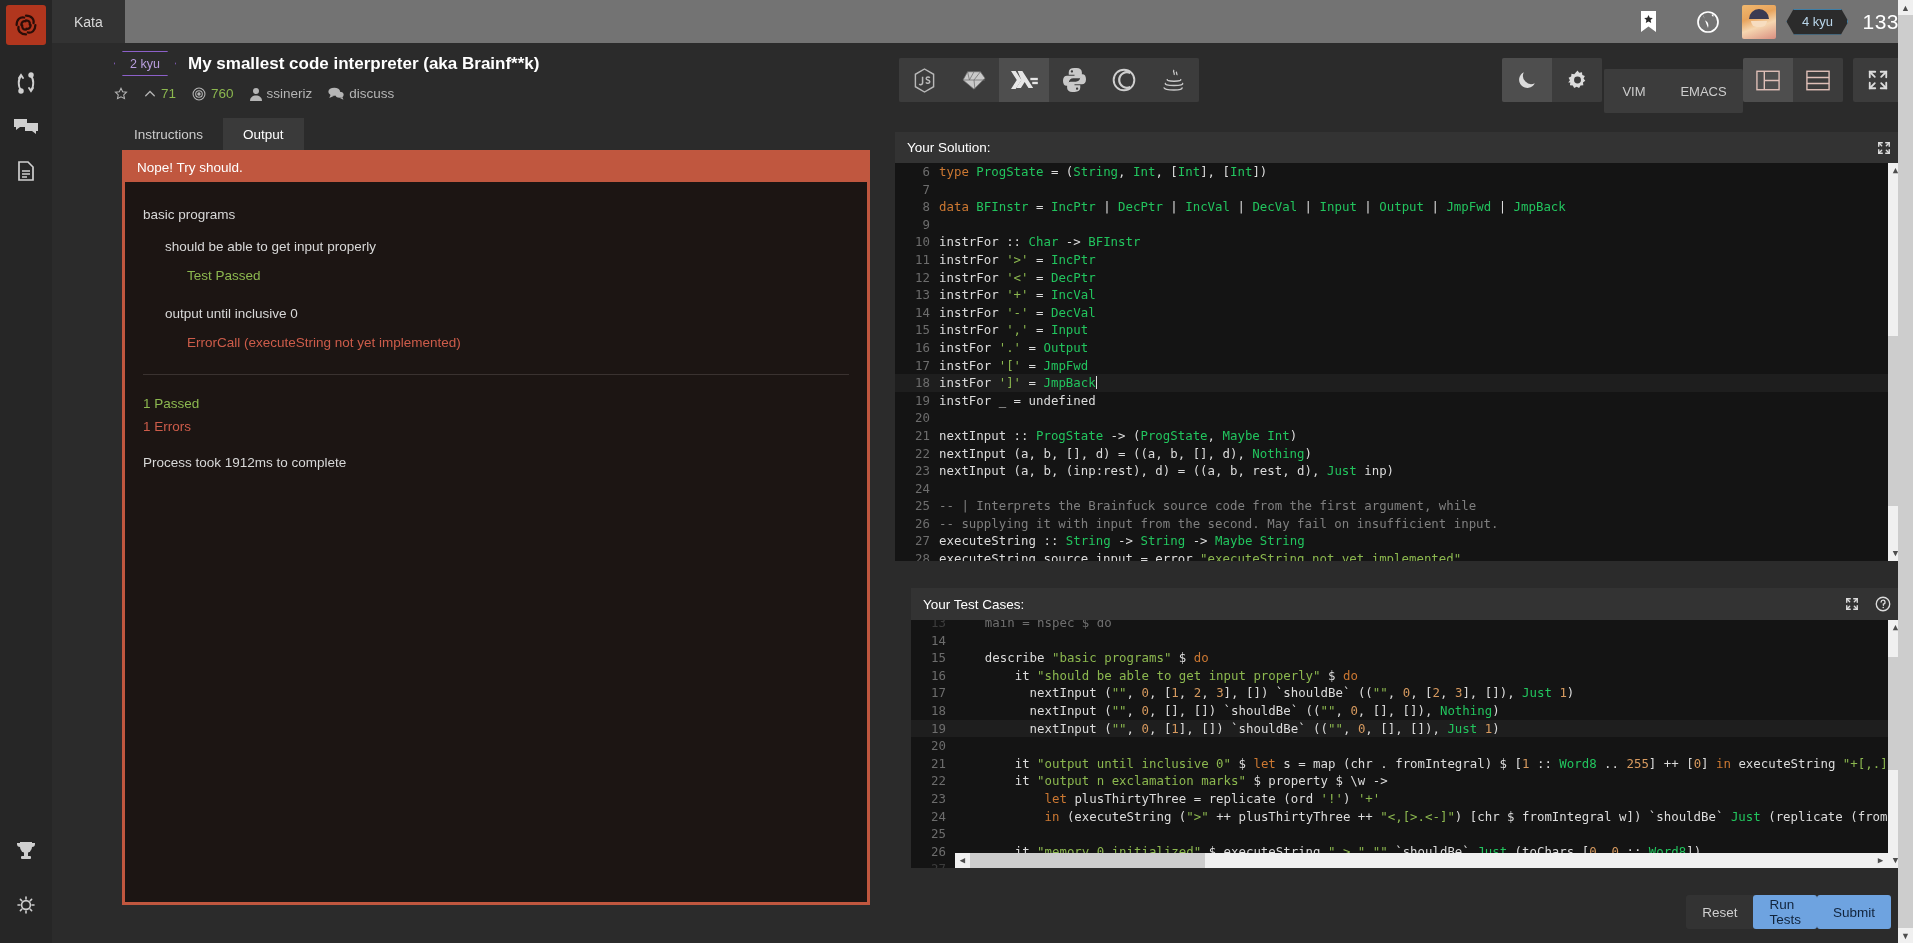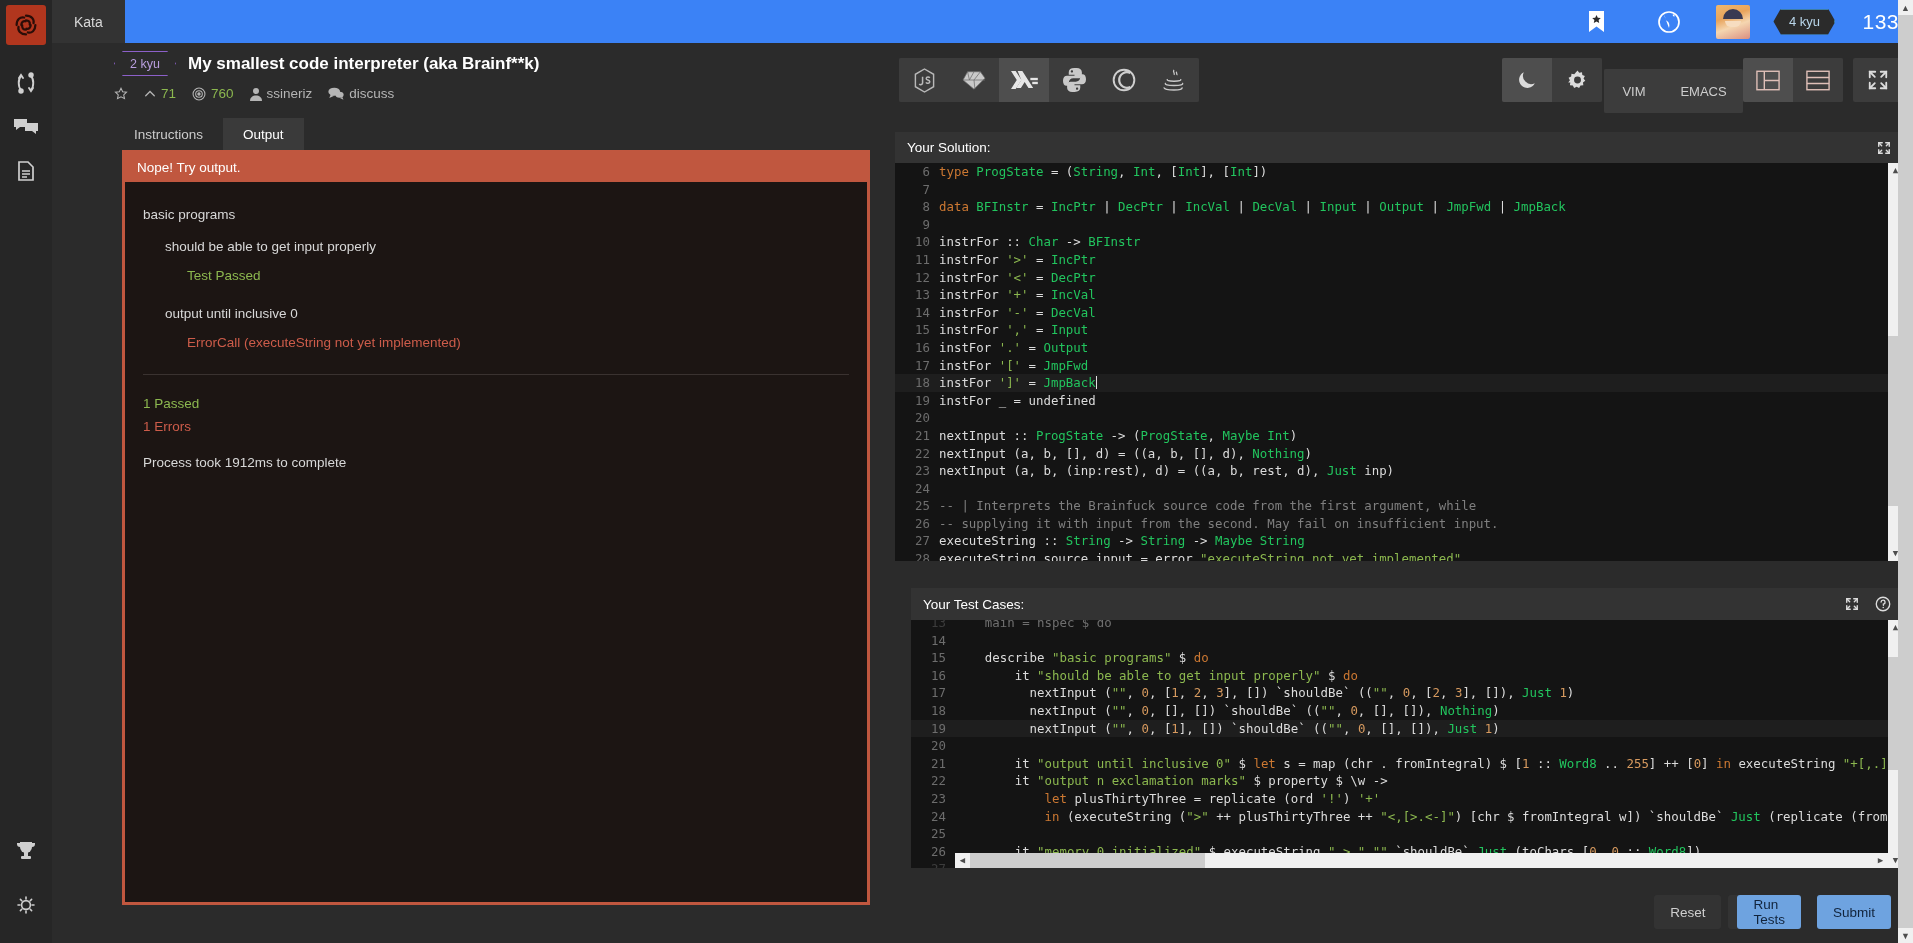--- a/index.html
+++ b/index.html
@@ -25,27 +25,27 @@
   .rail-ico {
     width: 40px; height: 44px; display: flex; align-items: center; justify-content: center;
     color: #cfcfcf;
   }
   .rail-spacer { flex: 1 1 auto; }
 
   
   .body { flex: 1 1 auto; position: relative; height: 943px; background: #2b2b2b; }
 
   
-  .topbar { height: 43px; position: relative; background: #3b82f6; }
+  .topbar { height: 43px; position: relative; background: #737373; }
   .kata-tab {
     position: absolute; left: 0; top: 0; height: 43px; padding: 0 22px;
     background: #333333; display: flex; align-items: center;
     font-size: 14px; color: #d8d8d8;
   }
-  .top-right { position: absolute; right: 14px; top: 0; height: 43px; display: flex; align-items: center; gap: 13px; }
+  .top-right { position: absolute; right: 14px; top: 0; height: 43px; display: flex; align-items: center; gap: 0; }
   .top-icon { width: 60px; height: 43px; display: flex; align-items: center; justify-content: center; color: #e8e8e8; }
   .avatar {
     width: 34px; height: 34px; margin: 0 10px 0 4px; border-radius: 2px; overflow: hidden;
     background: linear-gradient(160deg,#f0b86e 0%,#e8a45c 35%,#f5d6b0 60%,#d98e80 100%);
     position: relative;
   }
   .avatar::before {
     content:""; position:absolute; left:7px; top:4px; width:20px; height:10px;
     background:#3a3a52; border-radius:10px 10px 0 0;
   }
@@ -174,21 +174,21 @@
   .hsb .track { flex:1 1 auto; height: 15px; position: relative; }
   .hsb .thumb { position: absolute; top:0; height: 15px; background: #cdcdcd; }
 
   
   .bottombar { position:absolute; left: 833px; right: 0; bottom: 0; height: 58px; }
   .skip-btn {
     position:absolute; left: 10px; top: 10px; height: 34px; padding: 0 14px;
     background: #333333; color: #6fa8dc; font-size: 13.5px;
     display:flex; align-items:center; gap: 6px; border-radius: 3px;
   }
-  .btn-group { position:absolute; right: 22px; top: 10px; display:flex; gap: 16px; }
+  .btn-group { position:absolute; right: 22px; top: 10px; display:flex; gap: 0; }
   .btn {
     height: 34px; padding: 0 16px; display:flex; align-items:center; justify-content:center;
     font-size: 13.5px; border-radius: 3px;
   }
   .btn.dark { background: #333333; color: #cfcfcf; }
   .btn.blue { background: #6ea3e0; color: #11243c; }
 
   
   .page-sb { position:absolute; right: 0; top: 0; width: 15px; height: 943px; background: #cdcdcd; }
   .page-sb .cap { width:15px; height:15px; background:#f0f0f0; display:flex; align-items:center; justify-content:center; color:#4d4d4d; font-size:9px;}
@@ -335,21 +335,21 @@
       <div class="tabs">
         <div class="tab">
           <span>Instructions</span>
         </div>
         <div class="tab active">
           <span>Output</span>
         </div>
       </div>
 
       <div class="output-box">
-        <div class="out-banner">Nope! Try output.</div>
+        <div class="out-banner">Nope! Try should.</div>
         <div class="out-body">
           <div class="out-l0">basic programs</div>
           <div class="out-l1">should be able to get input properly</div>
           <div class="out-pass">Test Passed</div>
           <div class="out-l1">output until inclusive 0</div>
           <div class="out-err">ErrorCall (executeString not yet implemented)</div>
           <div class="out-rule"></div>
           <div class="sum-pass">1 Passed</div>
           <div class="sum-errs">1 Errors</div>
           <div class="sum-time">Process took 1912ms to complete</div>

